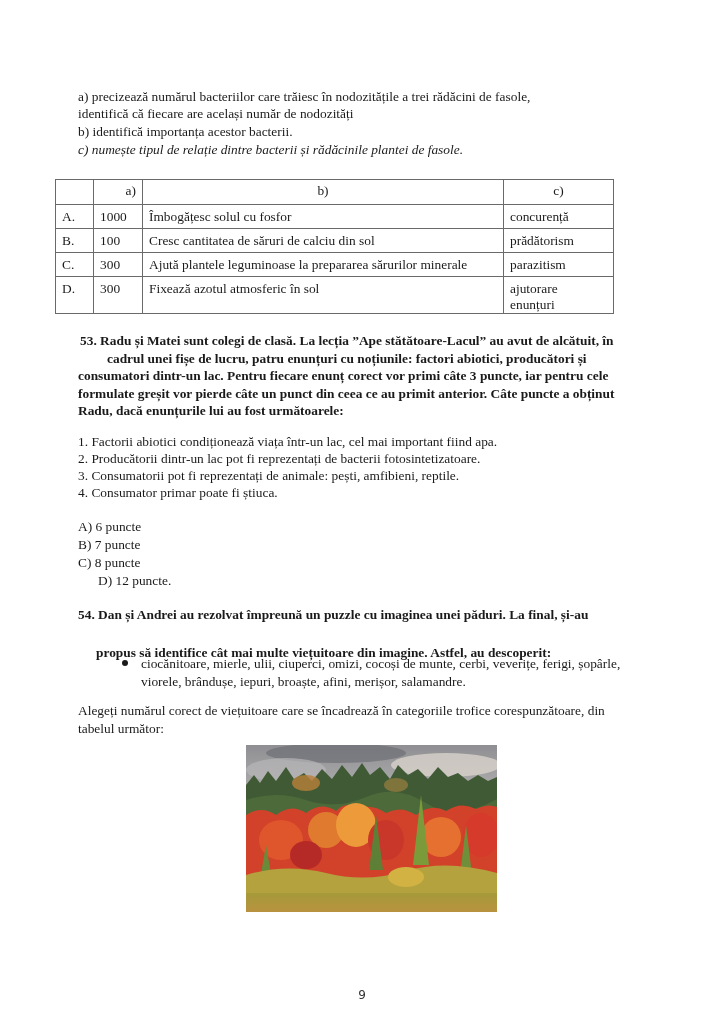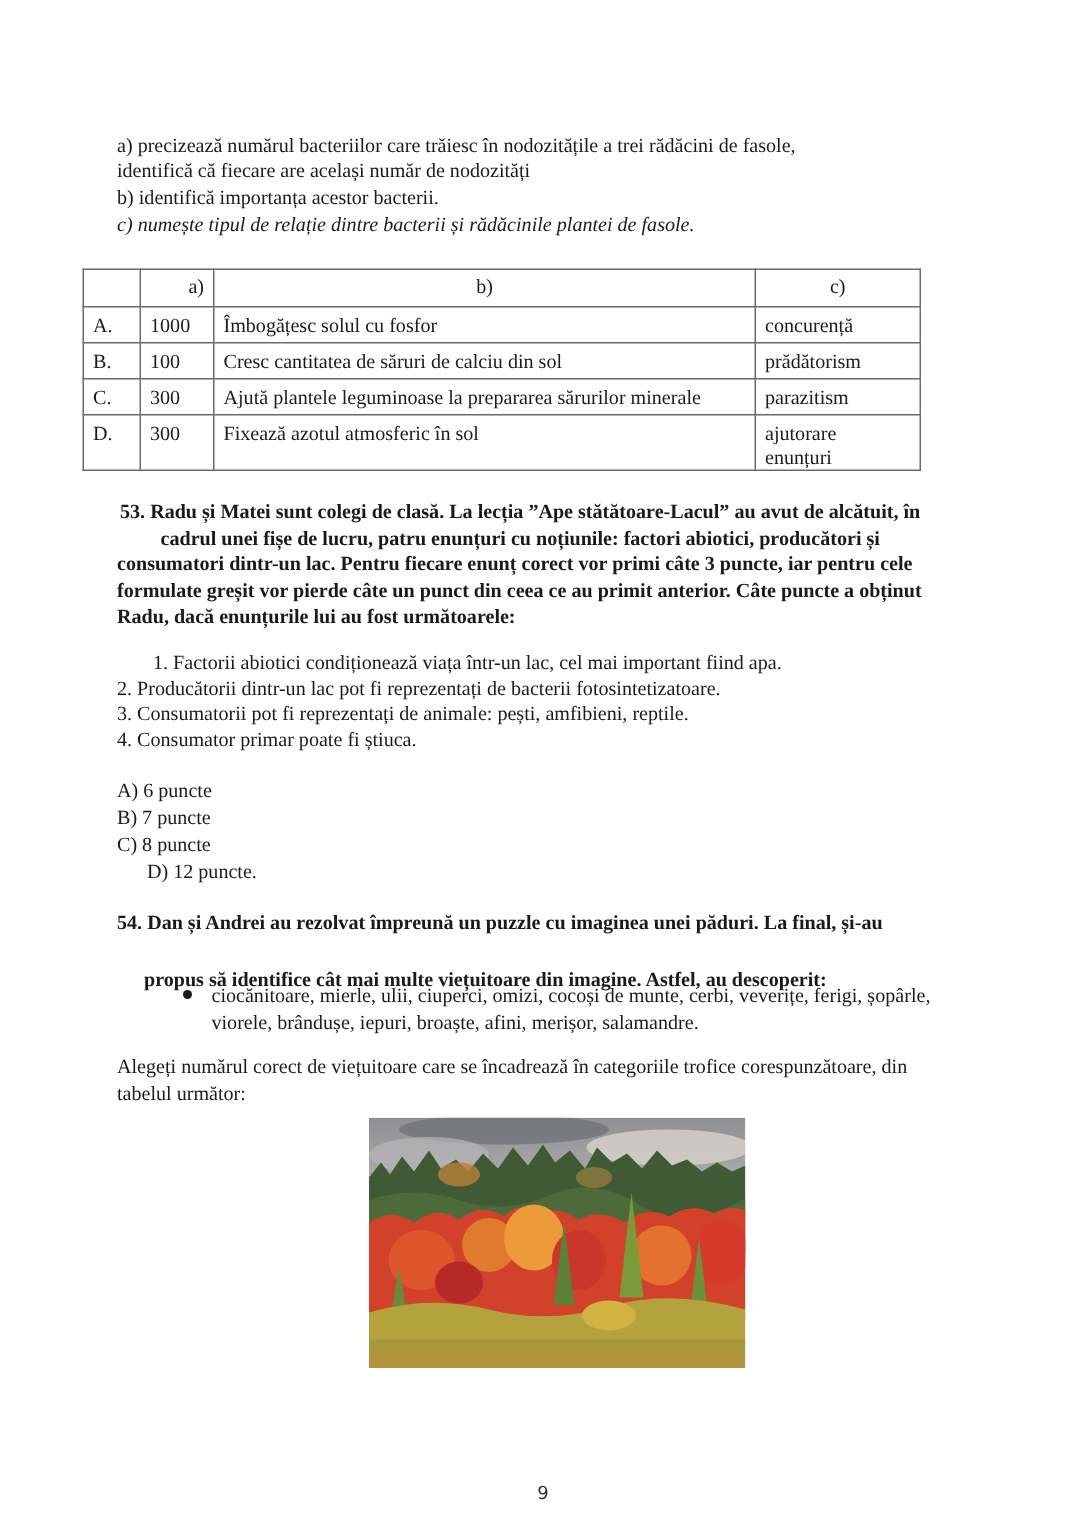--- a/index.html
+++ b/index.html
@@ -83,21 +83,21 @@
   </tr>
 </tbody>
   </table>
 
 <div class="line bold" style="left:80px; top:332px;">53. Radu și Matei sunt colegi de clasă. La lecția ”Ape stătătoare-Lacul” au avut de alcătuit, în</div>
 <div class="line bold" style="left:78px; top:350px;margin-left:29px;">cadrul unei fișe de lucru, patru enunțuri cu noțiunile: factori abiotici, producători și</div>
 <div class="line bold" style="left:78px; top:367px;">consumatori dintr-un lac. Pentru fiecare enunț corect vor primi câte 3 puncte, iar pentru cele</div>
 <div class="line bold" style="left:78px; top:385px;">formulate greșit vor pierde câte un punct din ceea ce au primit anterior. Câte puncte a obținut</div>
 <div class="line bold" style="left:78px; top:402px;text-align:center;">Radu, dacă enunțurile lui au fost următoarele:</div>
 
-<div class="line" style="left:78px; top:433px;margin-left:24px;">1. Factorii abiotici condiționează viața într-un lac, cel mai important fiind apa.</div>
+<div class="line" style="left:78px; top:433px;">1. Factorii abiotici condiționează viața într-un lac, cel mai important fiind apa.</div>
 <div class="line" style="left:78px; top:450px;">2. Producătorii dintr-un lac pot fi reprezentați de bacterii fotosintetizatoare.</div>
 <div class="line" style="left:78px; top:467px;">3. Consumatorii pot fi reprezentați de animale: pești, amfibieni, reptile.</div>
 <div class="line" style="left:78px; top:484px;">4. Consumator  primar poate fi știuca.</div>
 
 <div class="line" style="left:78px; top:518px;">A) 6 puncte</div>
 <div class="line" style="left:78px; top:536px;">B) 7 puncte</div>
 <div class="line" style="left:78px; top:554px;">C) 8 puncte</div>
 <div class="line" style="left:78px; top:572px;margin-left:20px;">D) 12 puncte.</div>
 
 <div class="line bold" style="left:78px; top:606px;text-align:right;">54. Dan și Andrei au rezolvat împreună un puzzle cu imaginea unei păduri. La final, și-au</div>

